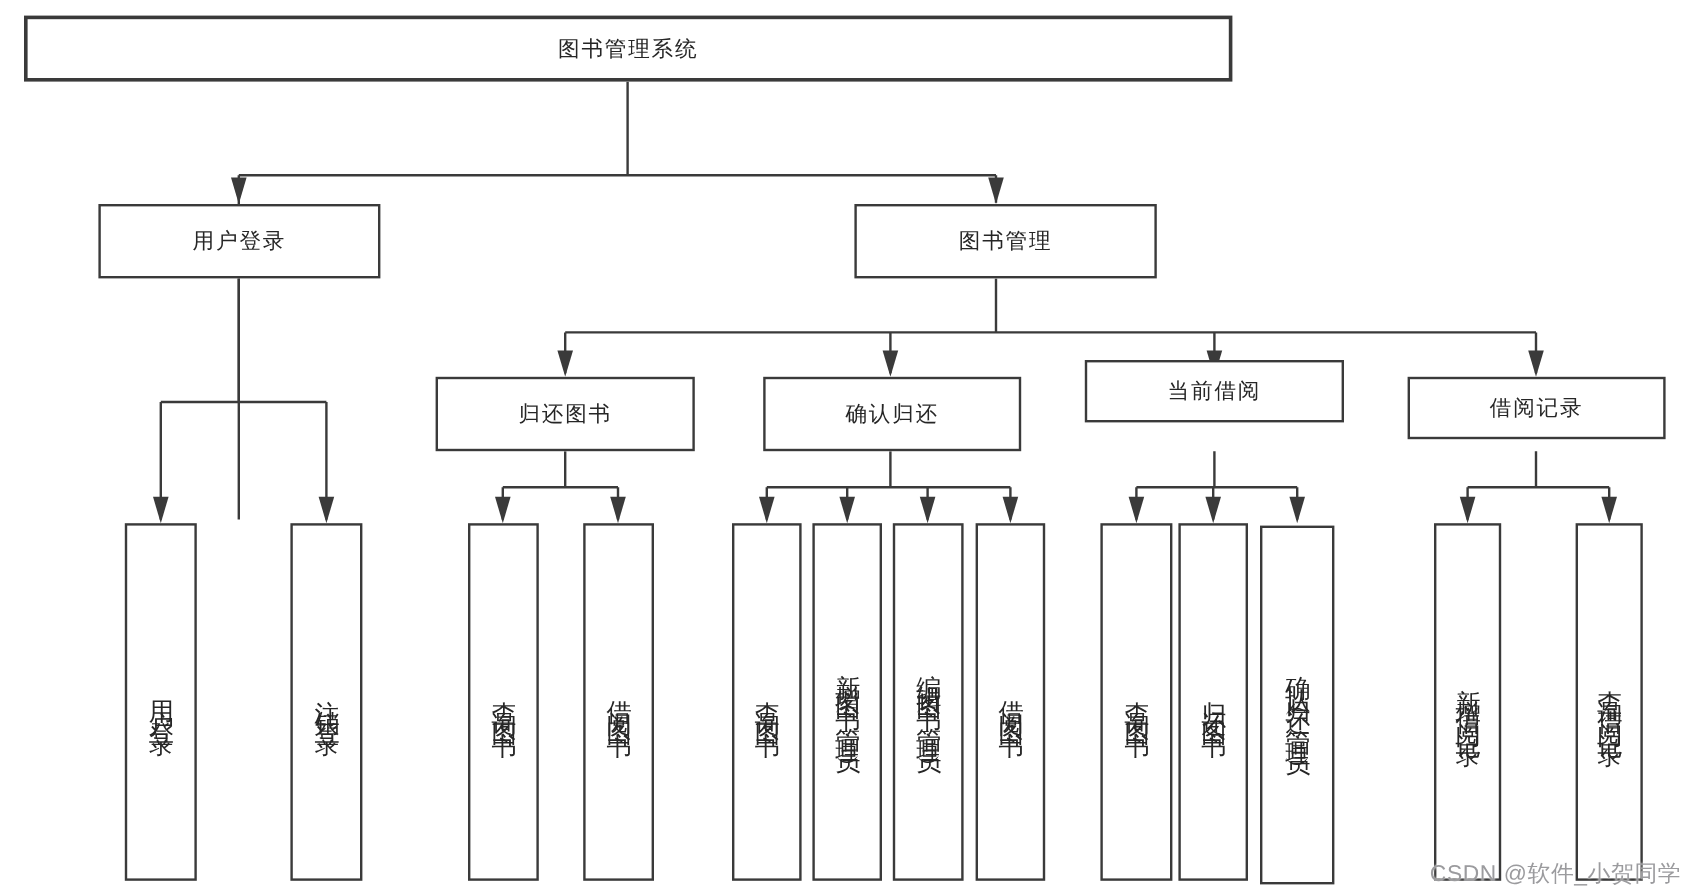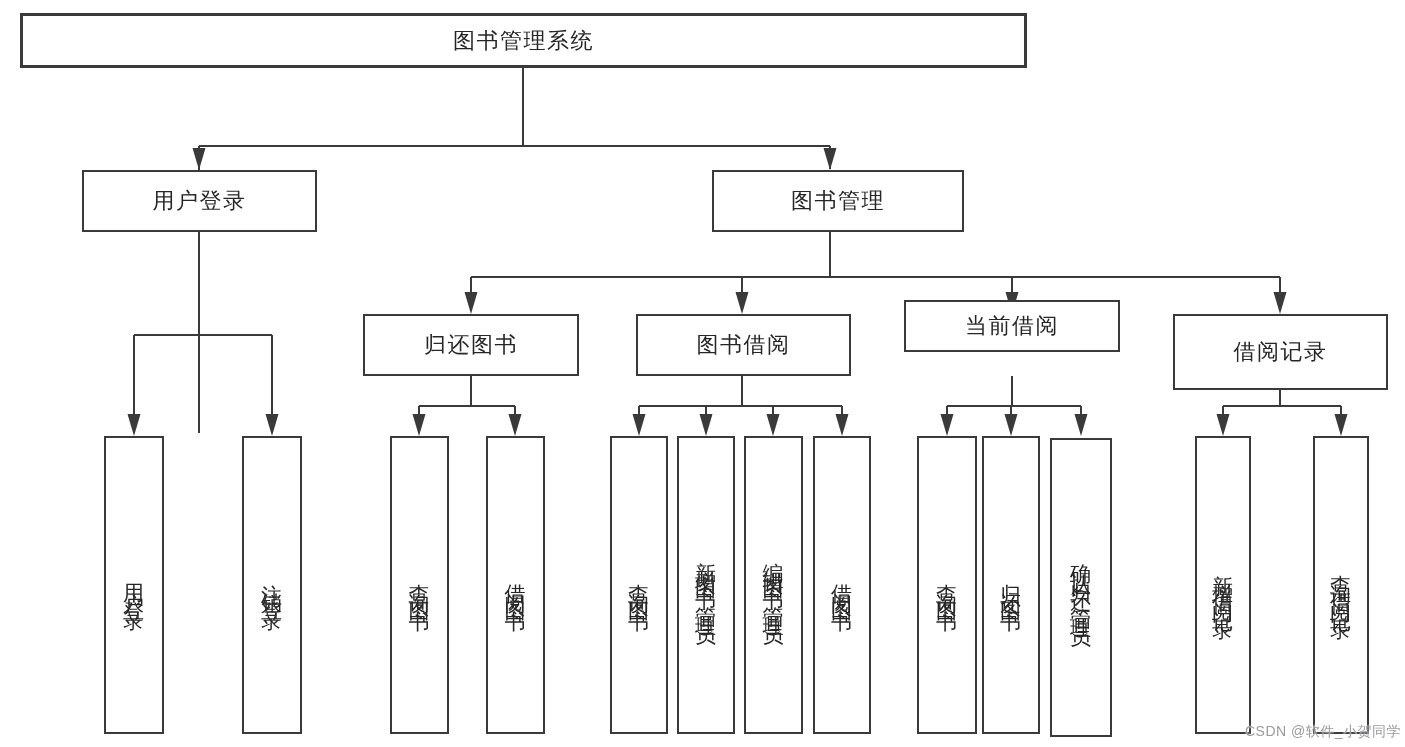--- a/index.html
+++ b/index.html
@@ -28,39 +28,39 @@
     border: 2px solid #3a3a3a;
     display: flex;
     align-items: center;
     justify-content: center;
     z-index: 2;
   }
   .node.root {
     border-width: 3px;
   }
   .h-node .lbl {
-    font-size: 22px;
+    font-size: 18px;
     color: #262626;
     letter-spacing: 1.5px;
     white-space: nowrap;
   }
   .v-node .lbl {
     writing-mode: vertical-rl;
     text-orientation: mixed;
     font-size: 21px;
     line-height: 1;
     letter-spacing: 9px;
     color: #262626;
   }
   #watermark {
     position: absolute;
     right: 4px;
     bottom: 6px;
     z-index: 5;
-    font-size: 14px;
+    font-size: 19px;
     color: #9b9b9e;
     letter-spacing: 0.5px;
     white-space: nowrap;
     text-shadow: 0 0 2px #ffffff;
   }
 </style>
 </head>
 <body>
 
 <div id="stage">
@@ -106,26 +106,26 @@
     <span class="lbl">用户登录</span>
   </div>
   <div class="node h-node" style="left:712px;top:170px;width:252px;height:62px">
     <span class="lbl">图书管理</span>
   </div>
 
   <div class="node h-node" style="left:363px;top:314px;width:216px;height:62px">
     <span class="lbl">归还图书</span>
   </div>
   <div class="node h-node" style="left:636px;top:314px;width:215px;height:62px">
-    <span class="lbl">图书借阅</span>
+    <span class="lbl">确认归还</span>
   </div>
   <div class="node h-node" style="left:904px;top:300px;width:216px;height:52px">
     <span class="lbl">当前借阅</span>
   </div>
-  <div class="node h-node" style="left:1173px;top:314px;width:215px;height:76px">
+  <div class="node h-node" style="left:1173px;top:314px;width:215px;height:52px">
     <span class="lbl">借阅记录</span>
   </div>
 
   <div class="node v-node" style="left:104px;top:436px;width:60px;height:298px">
     <span class="lbl">用户登录</span>
   </div>
   <div class="node v-node" style="left:242px;top:436px;width:60px;height:298px">
     <span class="lbl">注销登录</span>
   </div>
 

